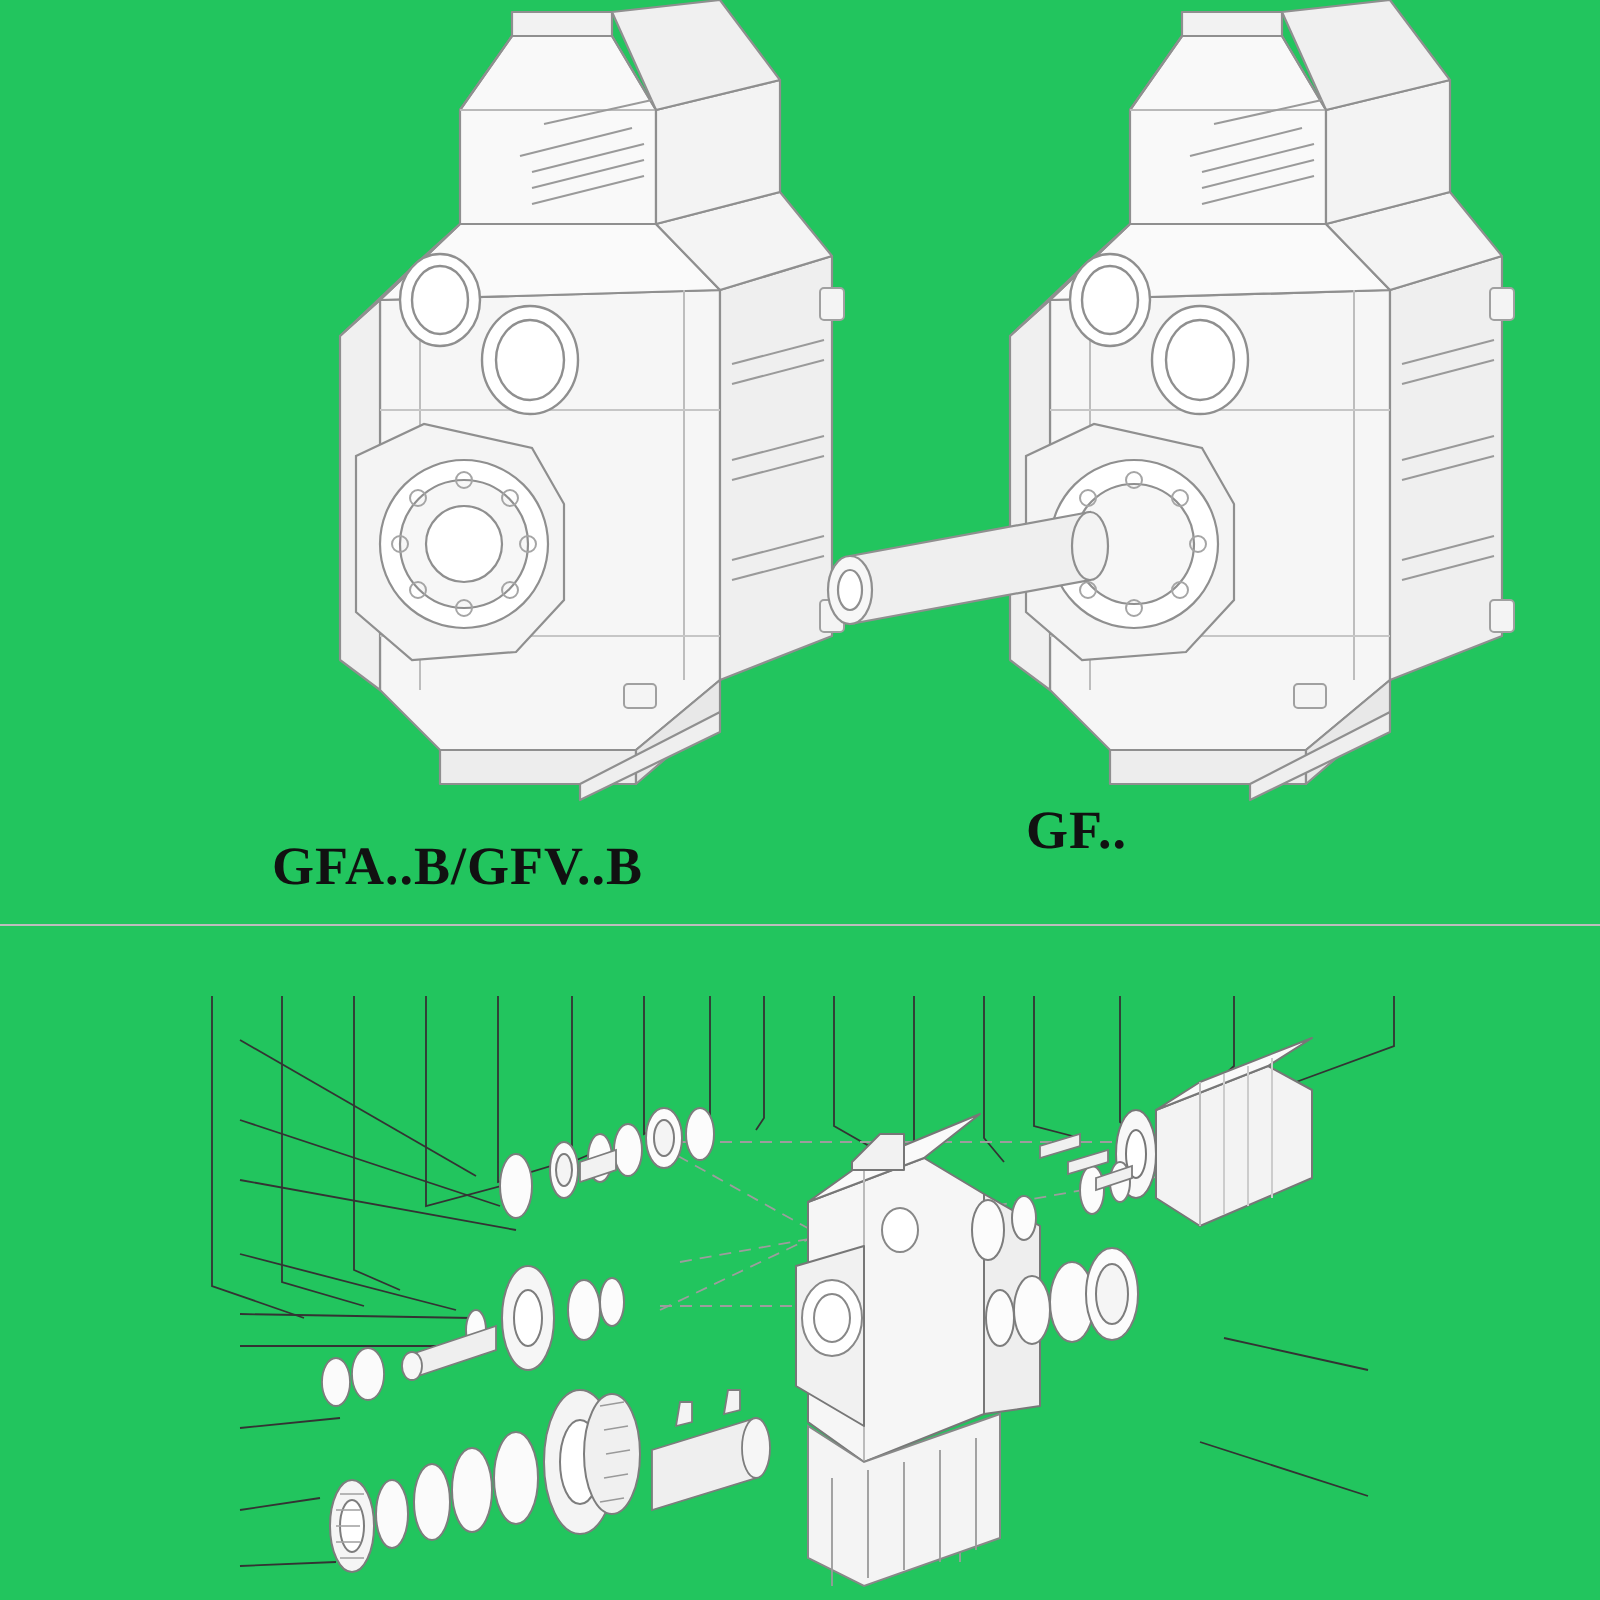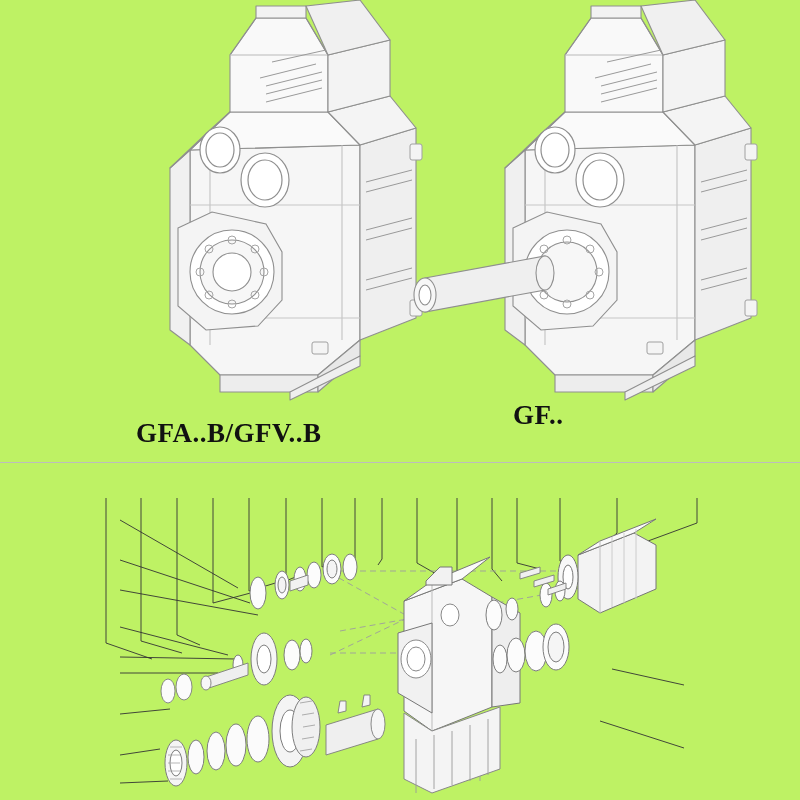--- a/index.html
+++ b/index.html
@@ -11,21 +11,21 @@
     width: 800px;
     height: 800px;
     overflow: hidden;
     font-family: "Liberation Serif", serif;
     color: #1a1a1a;
   }
   .page {
     position: relative;
     width: 800px;
     height: 800px;
-    background: #bef264;
+    background: #22c55e;
   }
   .top-section {
     position: absolute;
     left: 0;
     top: 0;
     width: 800px;
     height: 462px;
   }
   .divider {
     position: absolute;

